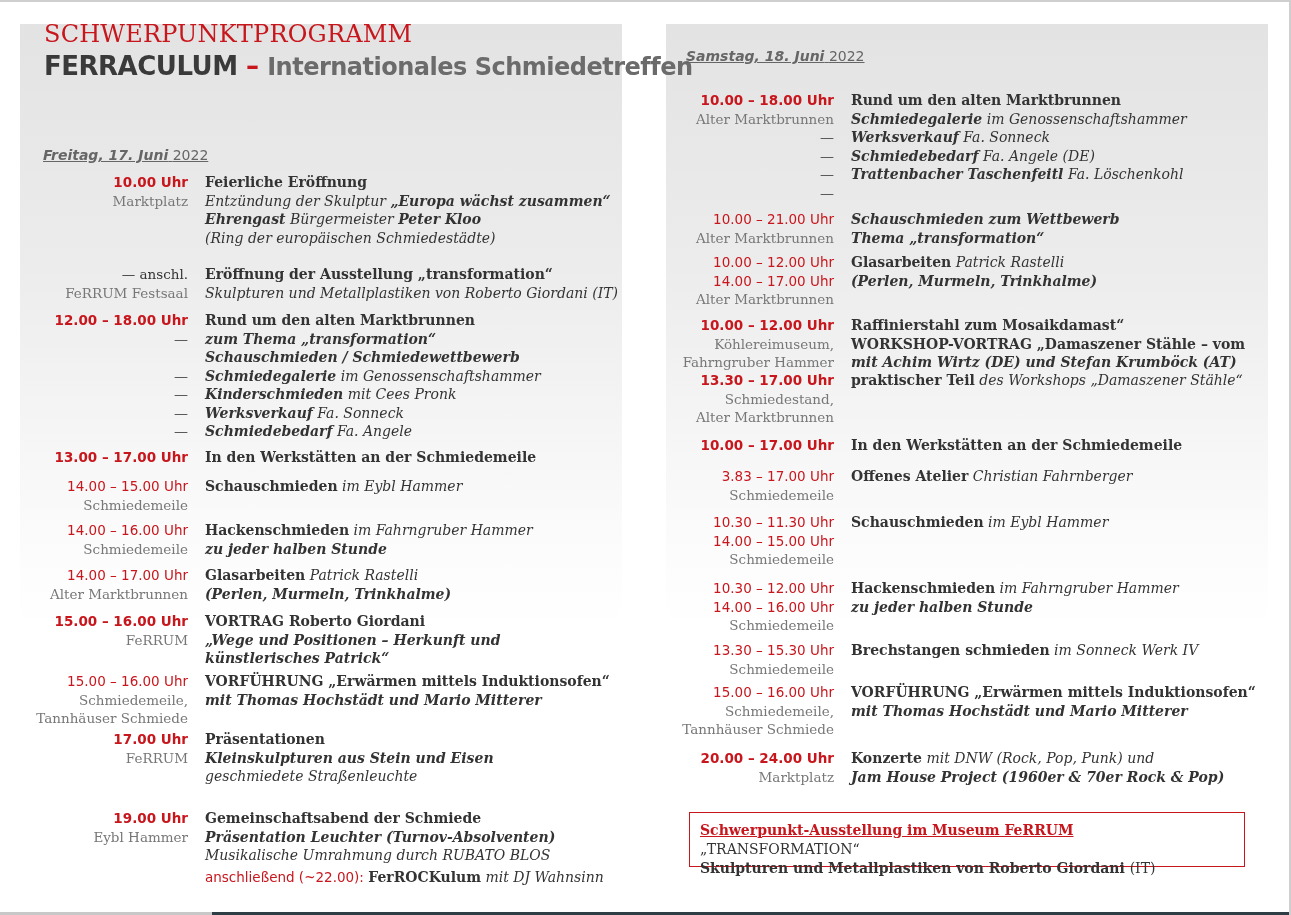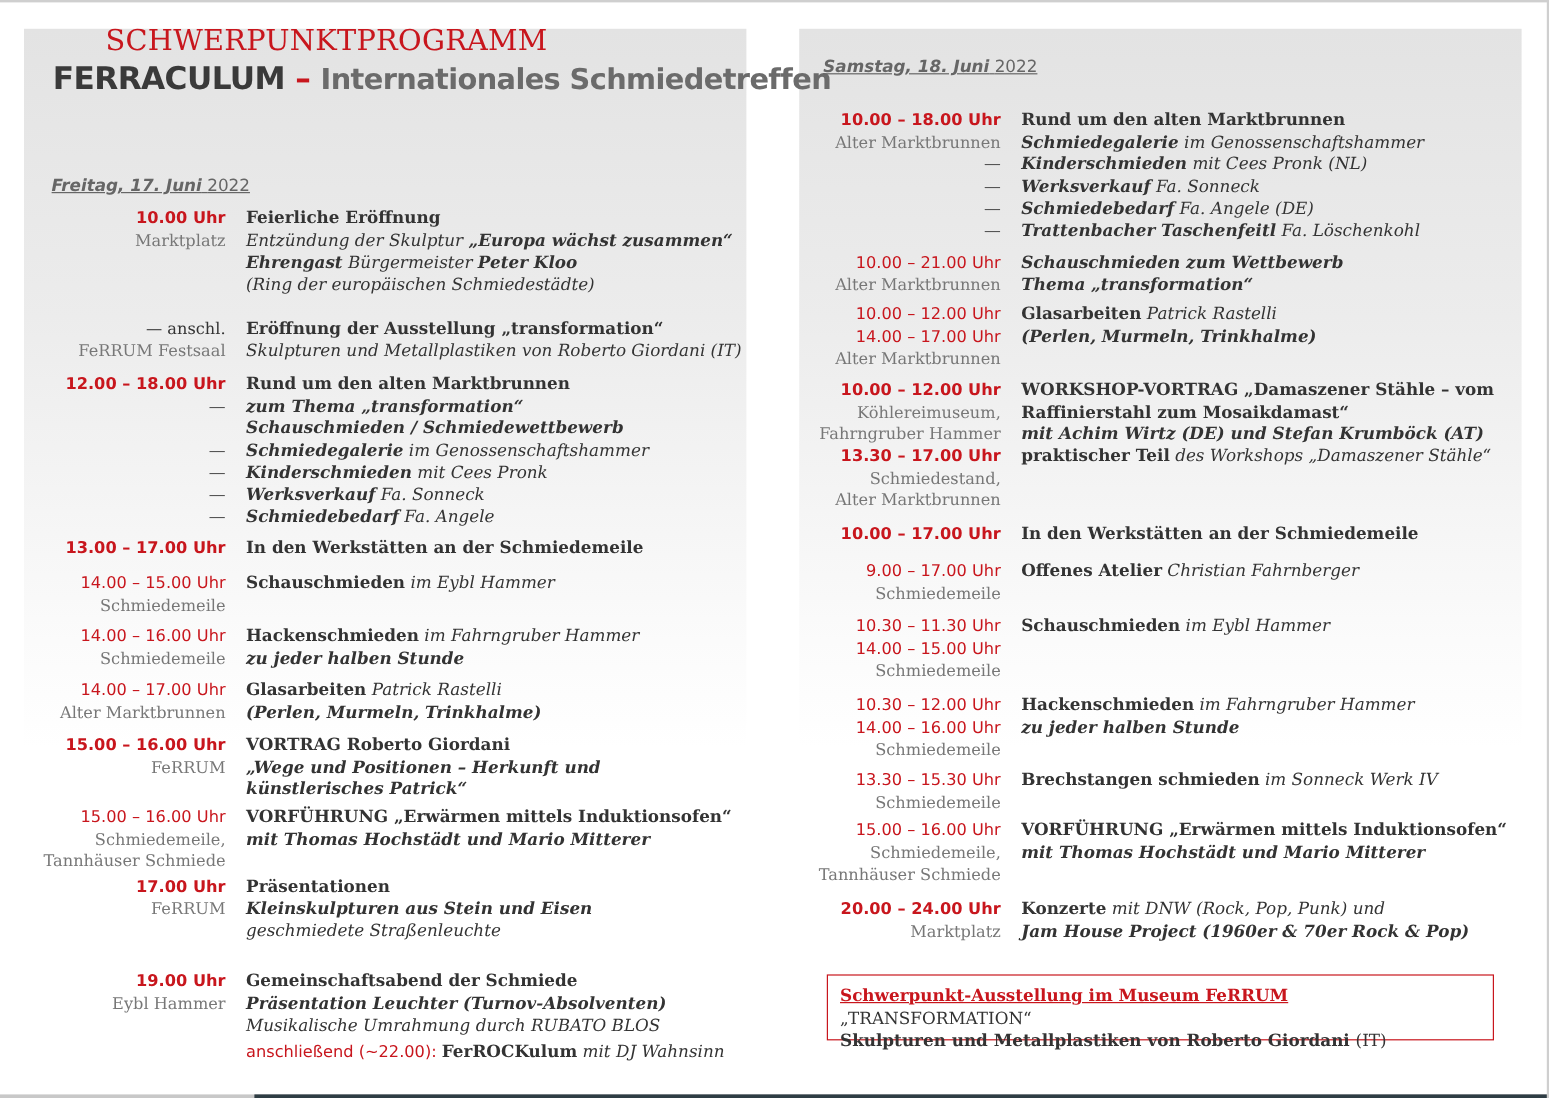--- a/index.html
+++ b/index.html
@@ -11,21 +11,21 @@
   .panel {
     position:absolute; top:22px; height:600px;
     background:linear-gradient(to bottom, #e3e3e3 0%, #ececec 40%, #fbfbfb 85%, #ffffff 100%);
   }
   .panel.left { left:20px; width:602px; }
   .panel.right { left:666px; width:602px; }
   .col { position:absolute; top:0; }
   .col.left { left:20px; width:602px; }
   .col.right { left:666px; width:602px; }
 
-  .title-top { position:absolute; left:24px; top:18px; font-size:24px; color:#c8161d; letter-spacing:0.2px; font-family:"DejaVu Serif", serif; font-weight:normal;margin-left:44px; }
+  .title-top { position:absolute; left:24px; top:18px; font-size:24px; color:#c8161d; letter-spacing:0.2px; font-family:"DejaVu Serif", serif; font-weight:normal; }
   .title-main { position:absolute; left:24px; top:49px; font-family:"DejaVu Sans", sans-serif; font-size:26px; font-weight:bold; white-space:nowrap; letter-spacing:-0.5px; }
   .title-main .ferr { color:#3a3a3a; }
   .title-main .dash { color:#c8161d; }
   .title-main .sub { color:#6b6b6b; font-size:24px; }
 
   .day { position:absolute; font-family:"DejaVu Sans", sans-serif; font-size:14px; color:#666; text-decoration:underline; font-style:italic; }
   .day b { font-weight:bold; }
   .day .yr { font-style:normal; }
 
   .event { position:absolute; font-size:14px; line-height:18.5px; }
@@ -205,21 +205,20 @@
           <div class="time bold" style="position: absolute; right: 0px; top: 0px;">10.00 – 18.00 Uhr</div>
           <div class="loc" style="position: absolute; right: 0px; top: 18.5px;">Alter Marktbrunnen</div>
           <div class="dash-mark" style="position: absolute; right: 0px; top: 37px;">—</div>
           <div class="dash-mark" style="position: absolute; right: 0px; top: 55.5px;">—</div>
           <div class="dash-mark" style="position: absolute; right: 0px; top: 74px;">—</div>
           <div class="dash-mark" style="position: absolute; right: 0px; top: 92.5px;">—</div>
         </div>
         <div class="ev-right" style="left: 185px;">
           <div class="line"><span class="b">Rund um den alten Marktbrunnen</span></div>
           <div class="line"><span class="bi">Schmiedegalerie</span><span class="i"> im Genossenschaftshammer</span></div>
-          <div class="line"><span class="bi">Kinderschmieden</span><span class="i"> mit Cees Pronk (NL)</span></div>
           <div class="line"><span class="bi">Werksverkauf</span><span class="i"> Fa. Sonneck</span></div>
           <div class="line"><span class="bi">Schmiedebedarf</span><span class="i"> Fa. Angele (DE)</span></div>
           <div class="line"><span class="bi">Trattenbacher Taschenfeitl</span><span class="i"> Fa. Löschenkohl</span></div>
         </div>
       </div>
       <div class="event" style="top: 208px; left: 0px; width: 602px;">
         <div class="ev-left" style="left: 0px; right: auto; width: 168px; height: 0px;">
           <div class="time" style="position: absolute; right: 0px; top: 0px;">10.00 – 21.00 Uhr</div>
           <div class="loc" style="position: absolute; right: 0px; top: 18.5px;">Alter Marktbrunnen</div>
         </div>
@@ -239,22 +238,22 @@
           <div class="line"><span class="bi">(Perlen, Murmeln, Trinkhalme)</span></div>
         </div>
       </div>
       <div class="event" style="top: 314px; left: 0px; width: 602px;">
         <div class="ev-left" style="left: 0px; right: auto; width: 168px; height: 0px;">
           <div class="time bold" style="position: absolute; right: 0px; top: 0px;">10.00 – 12.00 Uhr</div>
           <div class="loc" style="position: absolute; right: 0px; top: 18.5px;">Köhlereimuseum,</div>
           <div class="loc" style="position: absolute; right: 0px; top: 37px;">Fahrngruber Hammer</div>
         </div>
         <div class="ev-right" style="left: 185px;">
+          <div class="line"><span class="b">Raffinierstahl zum Mosaikdamast“</span></div>
           <div class="line"><span class="b">WORKSHOP-VORTRAG „Damaszener Stähle – vom</span></div>
-          <div class="line"><span class="b">Raffinierstahl zum Mosaikdamast“</span></div>
           <div class="line"><span class="bi">mit Achim Wirtz (DE) und Stefan Krumböck (AT)</span></div>
         </div>
       </div>
       <div class="event" style="top: 369px; left: 0px; width: 602px;">
         <div class="ev-left" style="left: 0px; right: auto; width: 168px; height: 0px;">
           <div class="time bold" style="position: absolute; right: 0px; top: 0px;">13.30 – 17.00 Uhr</div>
           <div class="loc" style="position: absolute; right: 0px; top: 18.5px;">Schmiedestand,</div>
           <div class="loc" style="position: absolute; right: 0px; top: 37px;">Alter Marktbrunnen</div>
         </div>
         <div class="ev-right" style="left: 185px;">
@@ -264,21 +263,21 @@
       <div class="event" style="top: 434px; left: 0px; width: 602px;">
         <div class="ev-left" style="left: 0px; right: auto; width: 168px; height: 0px;">
           <div class="time bold" style="position: absolute; right: 0px; top: 0px;">10.00 – 17.00 Uhr</div>
         </div>
         <div class="ev-right" style="left: 185px;">
           <div class="line"><span class="b">In den Werkstätten an der Schmiedemeile</span></div>
         </div>
       </div>
       <div class="event" style="top: 465px; left: 0px; width: 602px;">
         <div class="ev-left" style="left: 0px; right: auto; width: 168px; height: 0px;">
-          <div class="time" style="position: absolute; right: 0px; top: 0px;">9.00 – 17.00 Uhr</div>
+          <div class="time" style="position: absolute; right: 0px; top: 0px;">3.83 – 17.00 Uhr</div>
           <div class="loc" style="position: absolute; right: 0px; top: 18.5px;">Schmiedemeile</div>
         </div>
         <div class="ev-right" style="left: 185px;">
           <div class="line"><span class="b">Offenes Atelier</span><span class="i"> Christian Fahrnberger</span></div>
         </div>
       </div>
       <div class="event" style="top: 511px; left: 0px; width: 602px;">
         <div class="ev-left" style="left: 0px; right: auto; width: 168px; height: 0px;">
           <div class="time" style="position: absolute; right: 0px; top: 0px;">10.30 – 11.30 Uhr</div>
           <div class="time" style="position: absolute; right: 0px; top: 18.5px;">14.00 – 15.00 Uhr</div>

